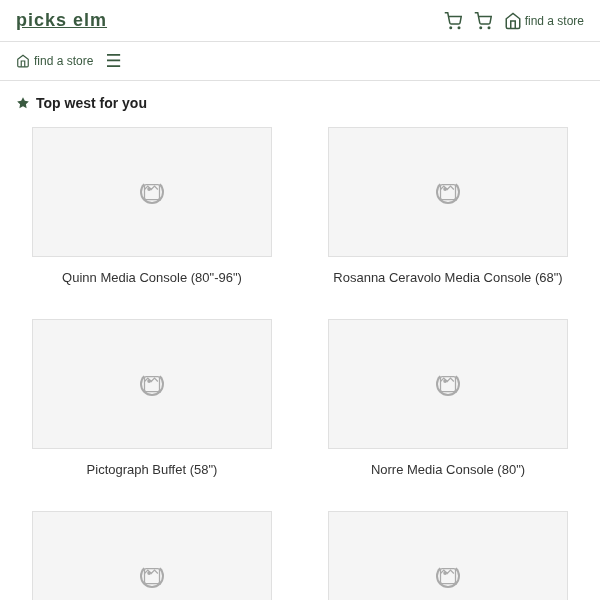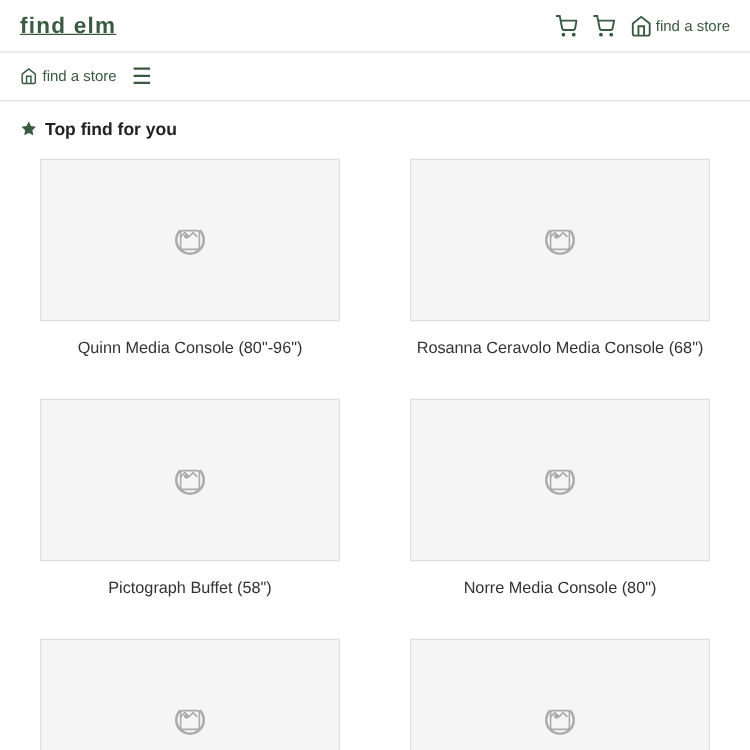--- a/index.html
+++ b/index.html
@@ -119,21 +119,21 @@
       color: #333;
       text-align: center;
       line-height: 1.4;
       padding: 4px 4px 8px 4px;
     }
   </style>
 </head>
 <body>
 
 <div class="header">
-  <a class="header-logo" href="#">find elm</a>
+  <a class="header-logo" href="#">picks elm</a>
   <div class="header-icons">
     <a class="header-icon-link" href="#">
 
       <svg width="18" height="18" viewBox="0 0 24 24" fill="none" stroke="#3a5a40" stroke-width="2">
         <circle cx="9" cy="21" r="1"></circle>
           <circle cx="20" cy="21" r="1"></circle>
         <path d="M1 1h4l2.68 13.39a2 2 0 0 0 2 1.61h9.72a2 2 0 0 0 2-1.61L23 6H6"></path>
       </svg>
     </a>
     <a class="header-icon-link" href="#">
@@ -161,21 +161,21 @@
     </svg>
     <span>find a store</span>
   </a>
   <span style="font-size:18px; color:#3a5a40; cursor:pointer; margin-left:4px;">☰</span>
 </div>
 
 <div class="section-header">
   <svg width="14" height="14" viewBox="0 0 24 24" fill="#3a5a40">
     <polygon points="12 2 15.09 8.26 22 9.27 17 14.14 18.18 21.02 12 17.77 5.82 21.02 7 14.14 2 9.27 8.91 8.26 12 2"></polygon>
   </svg>
-  <span class="section-title">Top find for you</span>
+  <span class="section-title">Top west for you</span>
 </div>
 
 <div class="product-grid">
 
   <div class="product-card">
     <div class="product-image-placeholder">
       <svg width="20" height="20" viewBox="0 0 24 24" fill="none" stroke="#aaa" stroke-width="1.5">
         <rect x="3" y="3" width="18" height="18" rx="2"></rect>
           <path d="M3 9l4-4 4 4 4-4 4 4"></path>
           <circle cx="8.5" cy="8.5" r="1.5" fill="#aaa"></circle>

